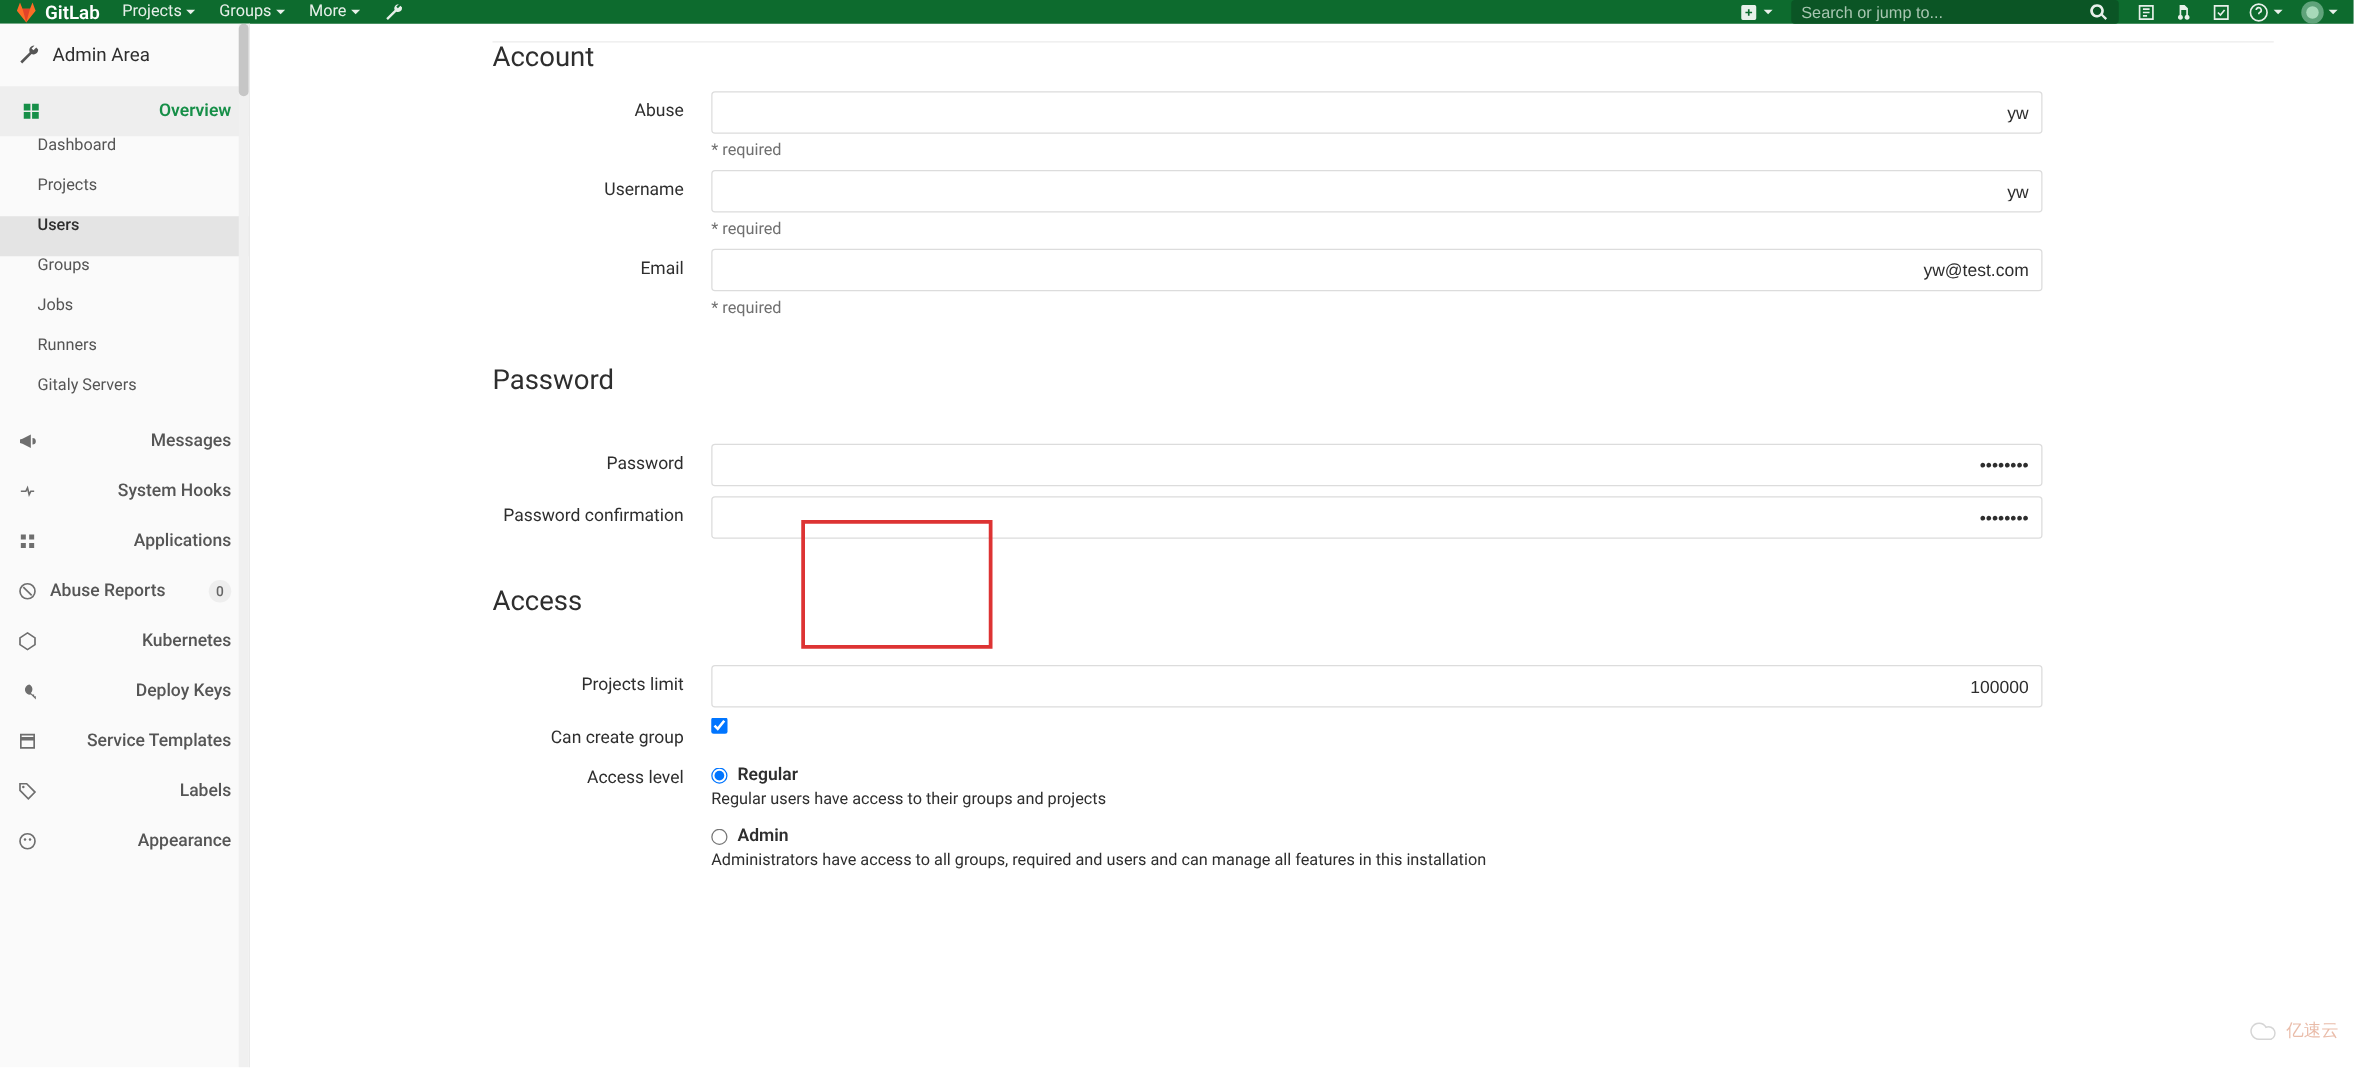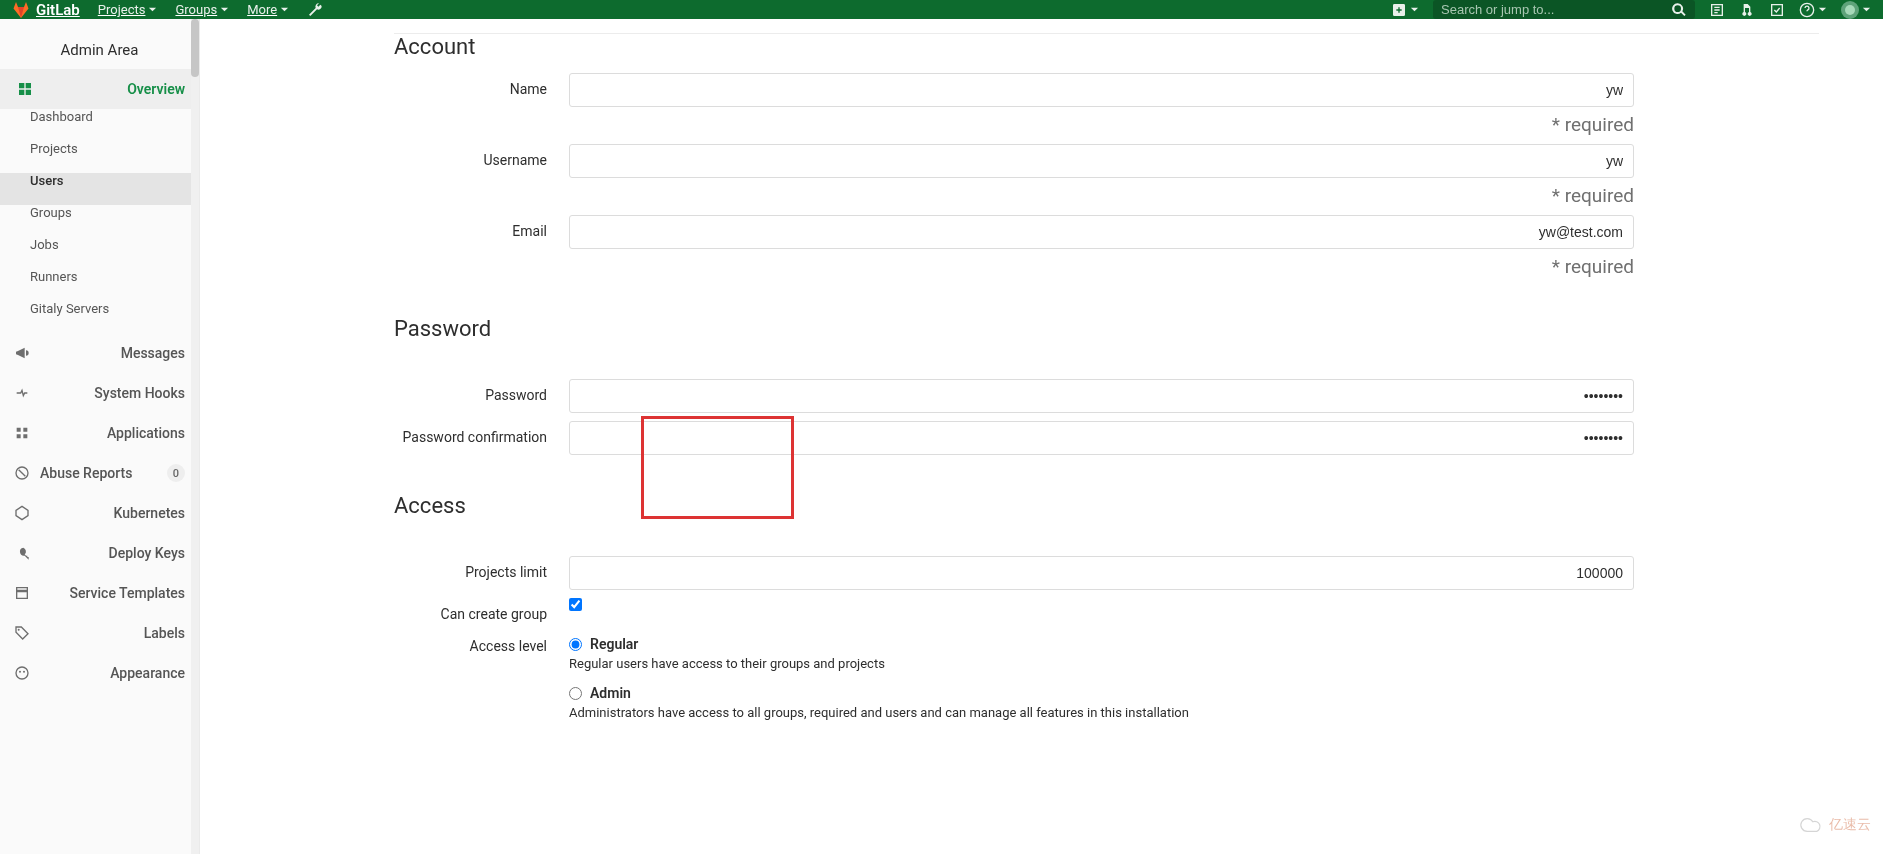--- a/index.html
+++ b/index.html
@@ -14,21 +14,21 @@
       position: relative;
     }
     .topbar {
       height: 19px;
       background: #0d6b2e;
       color: #fff;
       display: flex;
       align-items: flex-start;
       padding: 0 12px;
     }
-    .topbar-left { display: flex; align-items: center; gap: 18px; height: 100%; text-decoration: underline; }
+    .topbar-left { display: flex; align-items: center; gap: 18px; height: 100%; }
     .brand { display: flex; align-items: center; gap: 6px; font-weight: 600; font-size: 15px; }
     .brand-icon { width: 18px; height: 18px; }
     .top-menu { display: flex; align-items: center; gap: 18px; height: 100%; }
     .top-menu-item { display: flex; align-items: center; gap: 3px; color: #e8f0ea; font-size: 13px; cursor: pointer; }
     .top-menu-item svg.caret { width: 9px; height: 9px; fill: #e8f0ea; }
     .wrench-icon { width: 16px; height: 16px; fill: #e8f0ea; }
     .topbar-right { margin-left: auto; display: flex; align-items: center; gap: 14px; height: 100%; }
     .plus-drop { display: flex; align-items: center; gap: 3px; }
     .searchbox {
       width: 262px; height: 19px; background: #0b5525; border-radius: 3px;
@@ -54,21 +54,21 @@
     .sidebar-track {
       position: absolute; right: 0; top: 0; width: 8px; height: 100%;
       background: #f0f0f0; pointer-events: none;
     }
     .sidebar-thumb {
       position: absolute; right: 0; top: 0; width: 8px; height: 58px;
       background: #c6c6c6; border-radius: 4px;
     }
     .sidehead {
       display: flex; align-items: center; gap: 10px; height: 50px;
-      padding: 12px 14px; font-size: 15px; color: #2e2e2e; flex-direction: column;
+      padding: 12px 14px; font-size: 15px; color: #2e2e2e;
     }
     .sidehead svg { width: 18px; height: 18px; fill: #555; }
     .navitem {
       display: flex; align-items: center; gap: 10px; height: 38px;
       padding: 0 14px; font-size: 14px; color: #555; cursor: pointer;
     }
     .navitem.top { height: 40px; font-weight: 500; justify-content: space-between; }
     .navitem.active-top { background: #eeeeee; color: #168f48; font-weight: 600; border-left: 3px solid transparent; }
     .navitem.active-top svg { fill: #168f48; }
     .navitem svg { width: 16px; height: 16px; fill: #6e6e6e; }
@@ -99,21 +99,21 @@
       width: 175px; min-width: 175px; text-align: right; padding-right: 22px;
       padding-top: 8px; font-size: 14px; color: #2e2e2e;
     }
     .ctrl { flex: 1; max-width: 1065px; }
     .txtinput {
       width: 100%; height: 34px; border: 1px solid #dcdcdc; border-radius: 3px;
       padding: 0 10px; font-size: 14px; color: #2e2e2e; outline: none;
       background: #fff;
       text-align: right;
     }
-    .help { font-size: 19px; color: #707070; margin-top: 6px; text-align: right; }
+    .help { font-size: 13px; color: #707070; margin-top: 6px; }
 
     .highlight-box {
       position: absolute; border: 3px solid #d33;
       left: 641px; top: 416px; width: 153px; height: 103px;
       pointer-events: none; z-index: 5;
     }
 
     .radio-row { display: flex; align-items: center; gap: 8px; margin: 6px 0 2px 0; }
     .radio-row.bold label { font-weight: 600; }
     .desc { font-size: 13px; color: #2e2e2e; margin: 4px 0 14px 0; }
@@ -307,21 +307,21 @@
     <div class="sidebar-track"></div>
     <div class="sidebar-thumb"></div>
   </div>
 
   <div class="main">
 
     <fieldset class="section">
       <legend class="first-legend">Account</legend>
 
       <div class="row">
-        <div class="lbl">Name</div>
+        <div class="lbl">Abuse</div>
         <div class="ctrl">
           <input class="txtinput" value="yw" style="">
           <div class="help">* required</div>
         </div>
       </div>
 
       <div class="row">
         <div class="lbl">Username</div>
         <div class="ctrl">
           <input class="txtinput" value="yw" style="">

